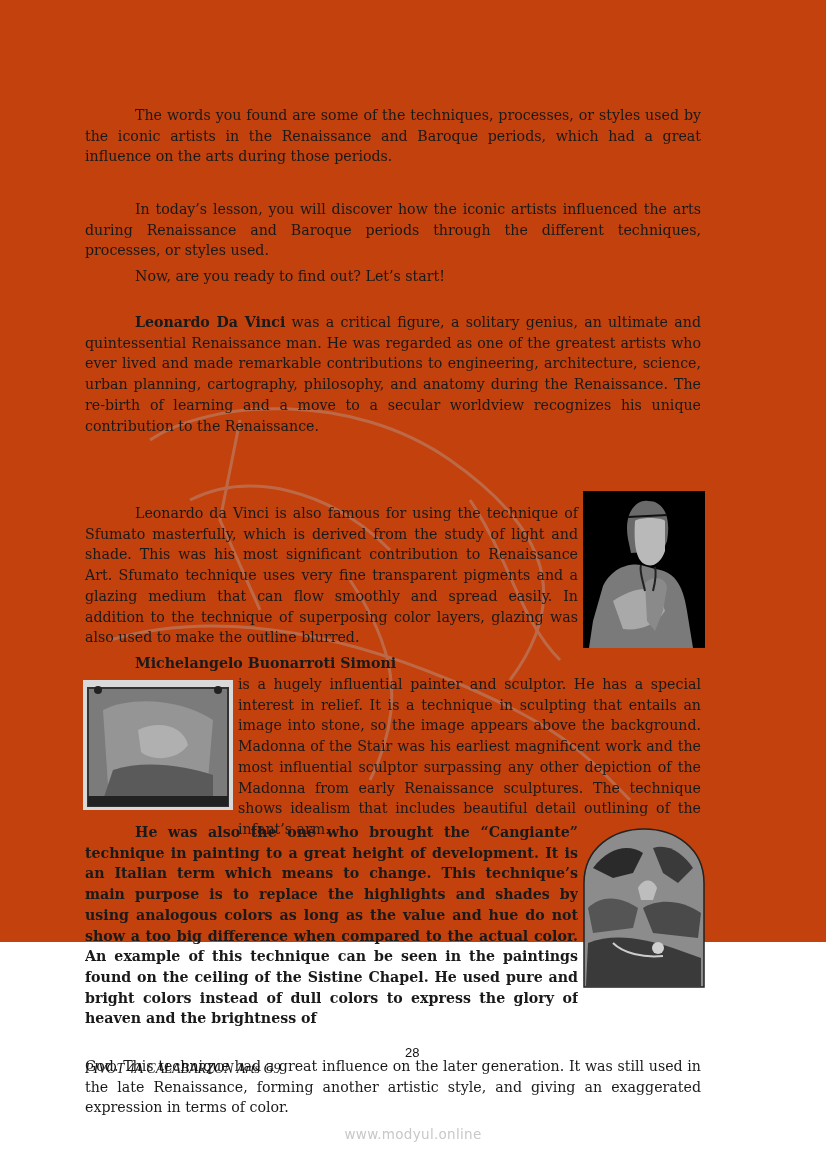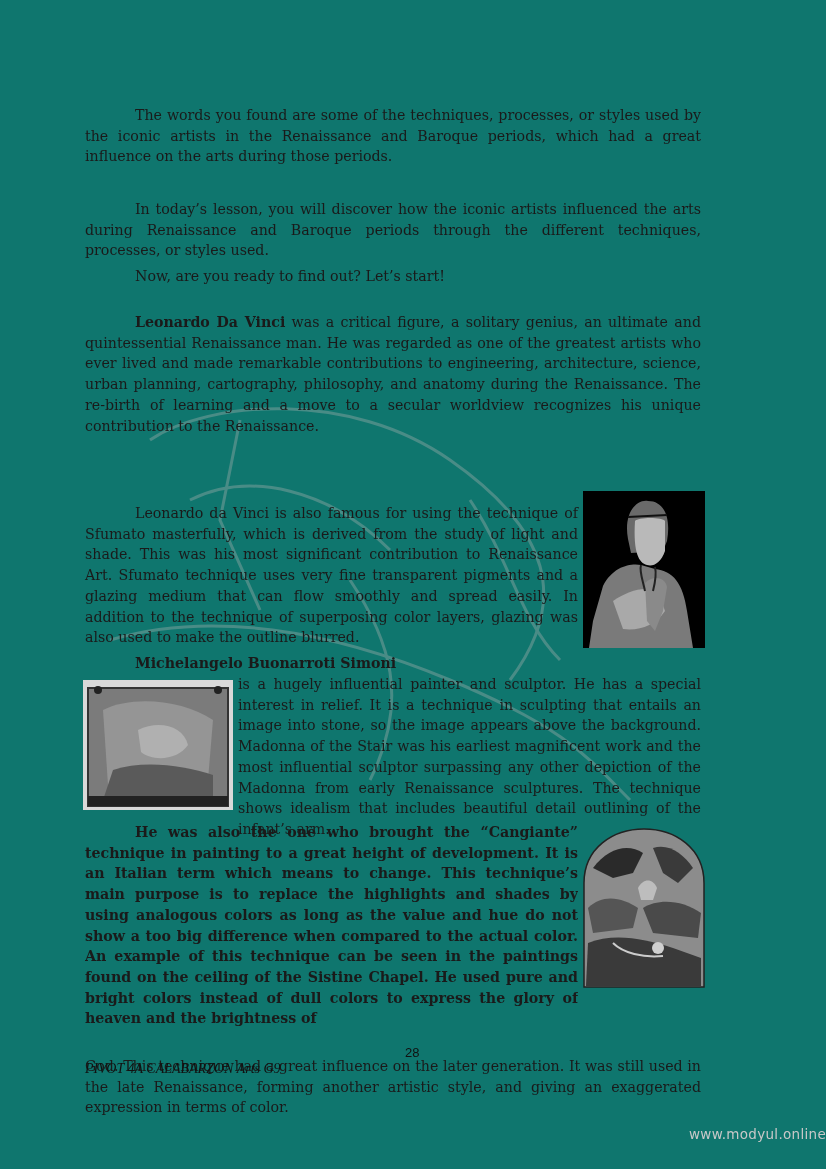--- a/index.html
+++ b/index.html
@@ -1,17 +1,17 @@
 <!DOCTYPE html>
 <html><head>
 <meta charset="utf-8">
 <style>
   html, body { margin: 0; padding: 0; background: #ffffff; }
   body { width: 826px; height: 1169px; position: relative; overflow: hidden; }
-  .page { position: absolute; left: 0; top: 0; width: 826px; height: 1169px; background: #0f766e; }
+  .page { position: absolute; left: 0; top: 0; width: 826px; height: 942px; background: #c2410c; }
   .text {
     font-family: "DejaVu Serif", "Liberation Serif", serif;
     font-size: 14.2px;
     color: #1a1a1a;
     line-height: 20.7px;
     text-align: justify;
     position: absolute;
     left: 85px;
     width: 616px;
     margin: 0;
@@ -28,21 +28,21 @@
     position: absolute; left: 85px; top: 1061px;
     font-family: "Liberation Serif", "DejaVu Serif", serif;
     font-style: italic; font-size: 14px; color: #111;
   }
   .footer-num {
     position: absolute; left: 405px; top: 1045px;
     font-family: Liberation Sans, sans-serif;
     font-size: 13px; color: #111;
   }
   .site {
-    position: absolute; left: 0; width: 826px; top: 1126px; text-align: right;
+    position: absolute; left: 0; width: 826px; top: 1126px; text-align: center;
     font-family: "DejaVu Sans", "Liberation Sans", sans-serif;
     font-size: 13.5px; color: #c8c8c8; letter-spacing: 0.3px;
   }
 </style>
 </head>
 <body>
 
 <div class="page">
 
   <svg class="watermark" viewBox="0 0 560 460">

